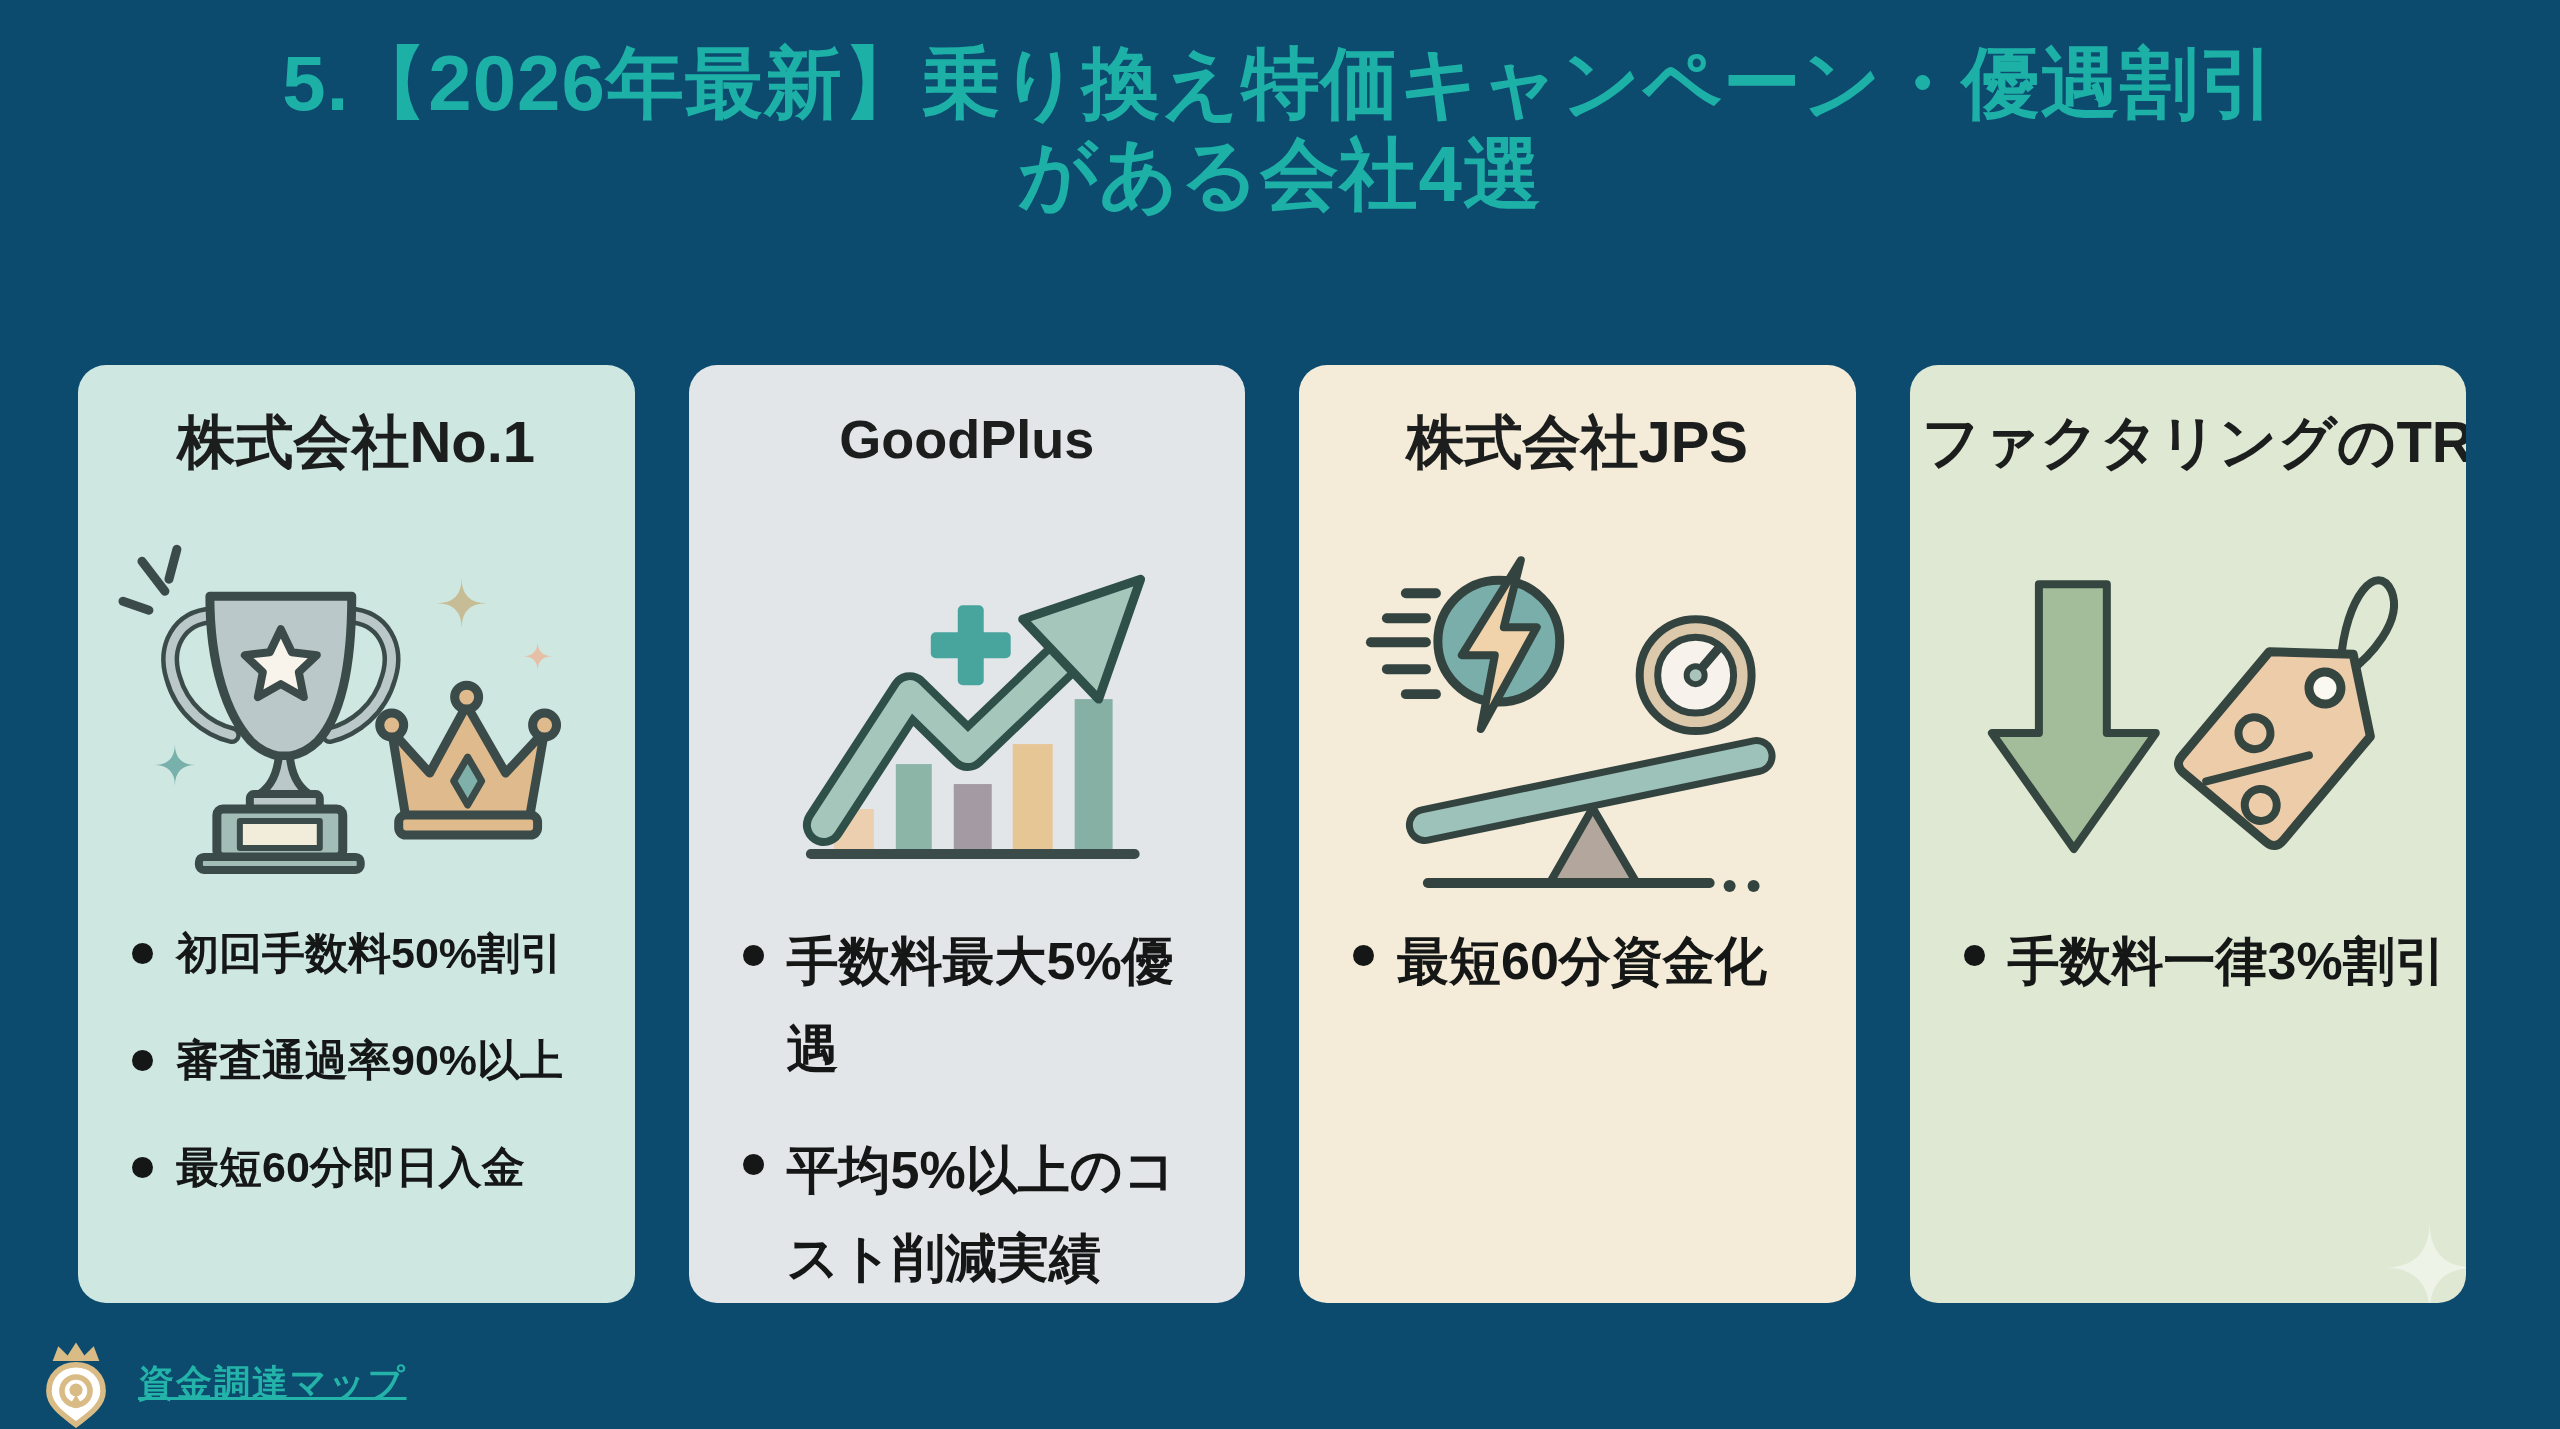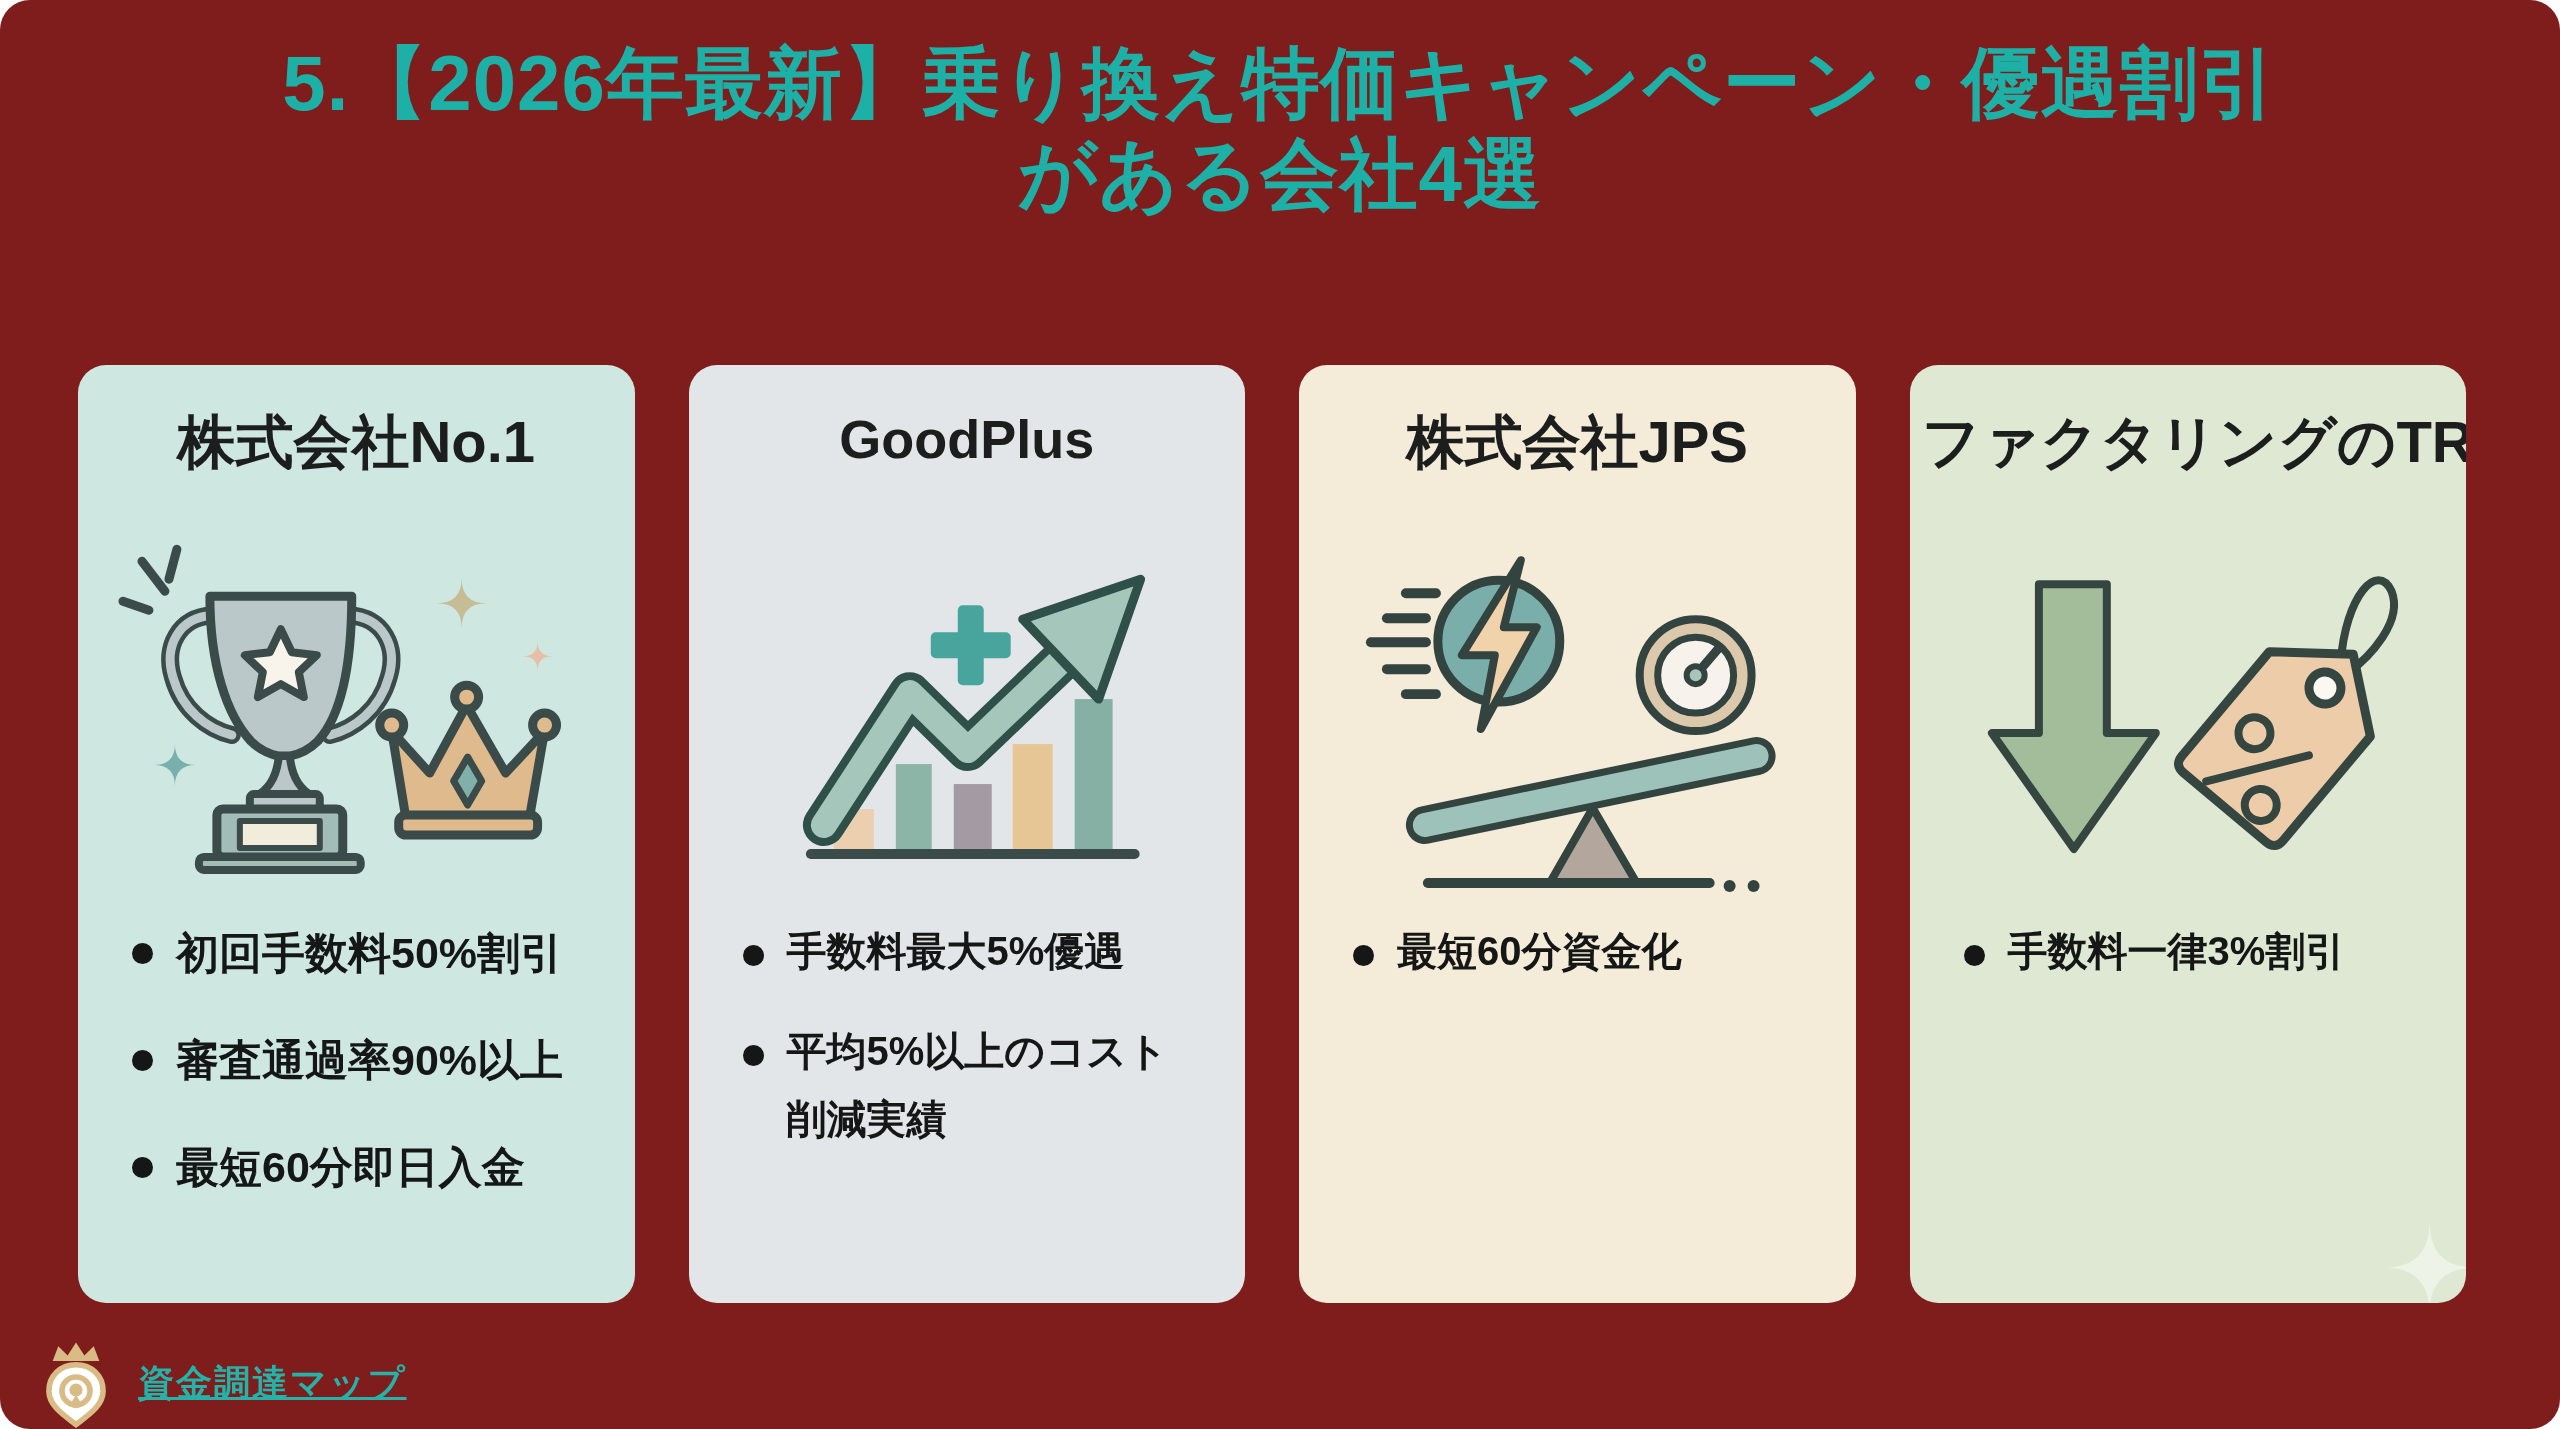--- a/index.html
+++ b/index.html
@@ -1,19 +1,18 @@
 <!DOCTYPE html>
 <html><head>
 <meta charset="utf-8">
 <style>
   html,body{margin:0;padding:0;background:#fff;}
   .stage{
-    position:relative;width:2560px;height:1429px;overflow:hidden;background:#7f1d1d;
+    position:relative;width:2560px;height:1429px;overflow:hidden;background:#0c4a6e;
     font-family:"Liberation Sans", sans-serif;
-    border-radius:30px;
   }
   
   .title{
     position:absolute;top:38px;left:0;width:100%;margin:0;
     text-align:center;color:#1db0a7;font-size:78px;font-weight:800;
     line-height:1.17;letter-spacing:1px;
   }
   .title .tline{display:block;white-space:nowrap;}
   
   .cards{
@@ -34,21 +33,21 @@
   }
   .card-2 h2{font-size:54px;}
   .icon-svg{position:absolute;inset:0;width:100%;height:100%;z-index:1;}
   .bullets{
     position:absolute;z-index:2;left:52px;top:552px;width:500px;
     margin:0;padding:0;list-style:none;
   }
   .card-2 .bullets{width:462px;}
   .bullets li{
     position:relative;padding-left:46px;margin-bottom:32px;
-    color:#141716;font-size:40px;font-weight:700;line-height:1.7;
+    color:#141716;font-size:52px;font-weight:700;line-height:1.7;
   }
   .bullets li::before{
     content:"";position:absolute;left:2px;top:28px;width:21px;height:21px;
     border-radius:50%;background:#141716;
   }
   .card-1 .bullets li{font-size:43px;margin-bottom:34px;}
   .card-1 .bullets li::before{top:26px;}
   
   .footer{
     position:absolute;left:34px;top:1338px;height:90px;z-index:3;

